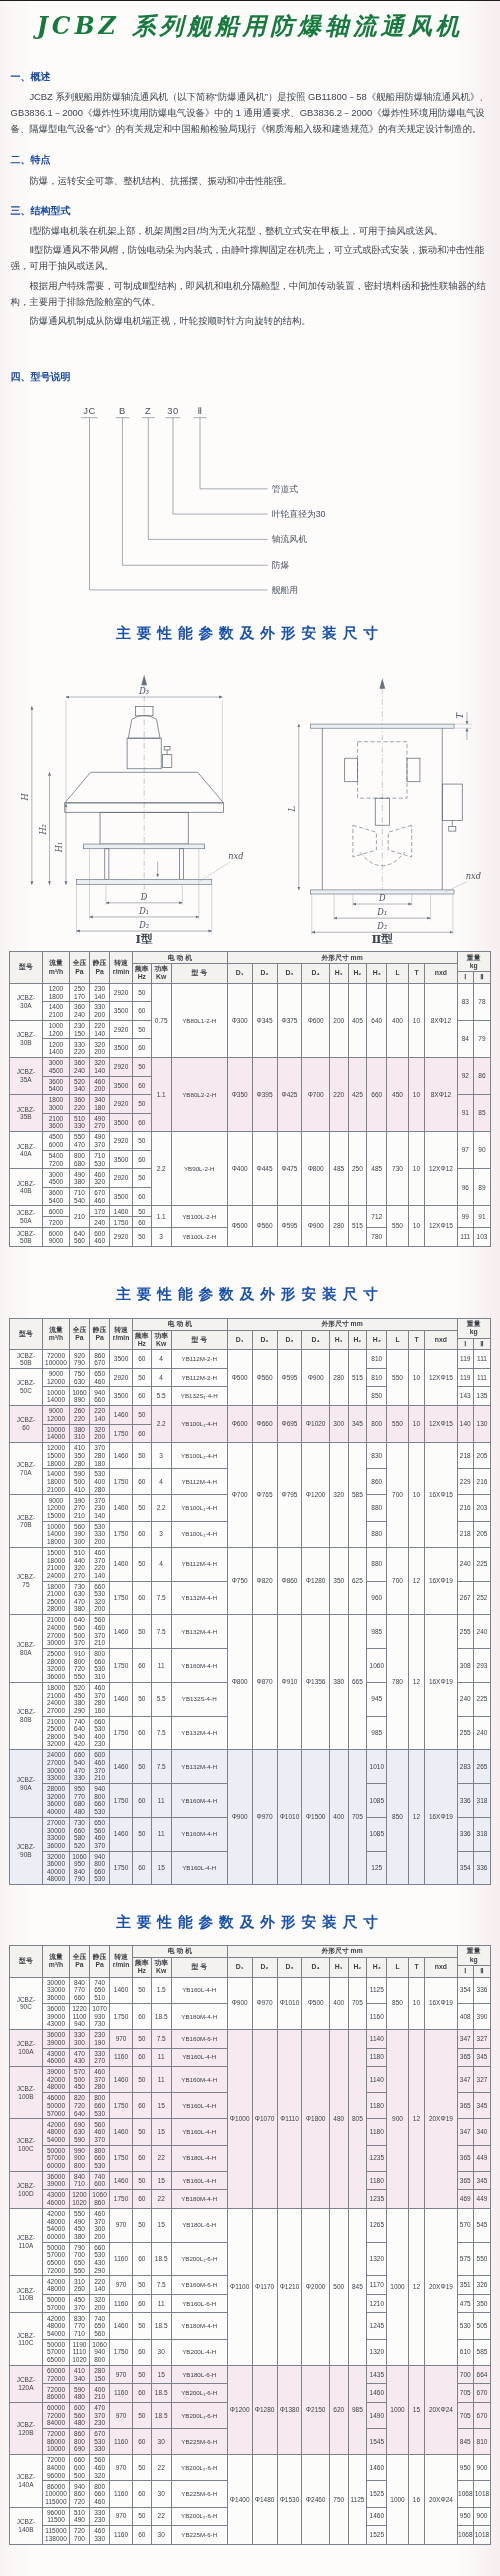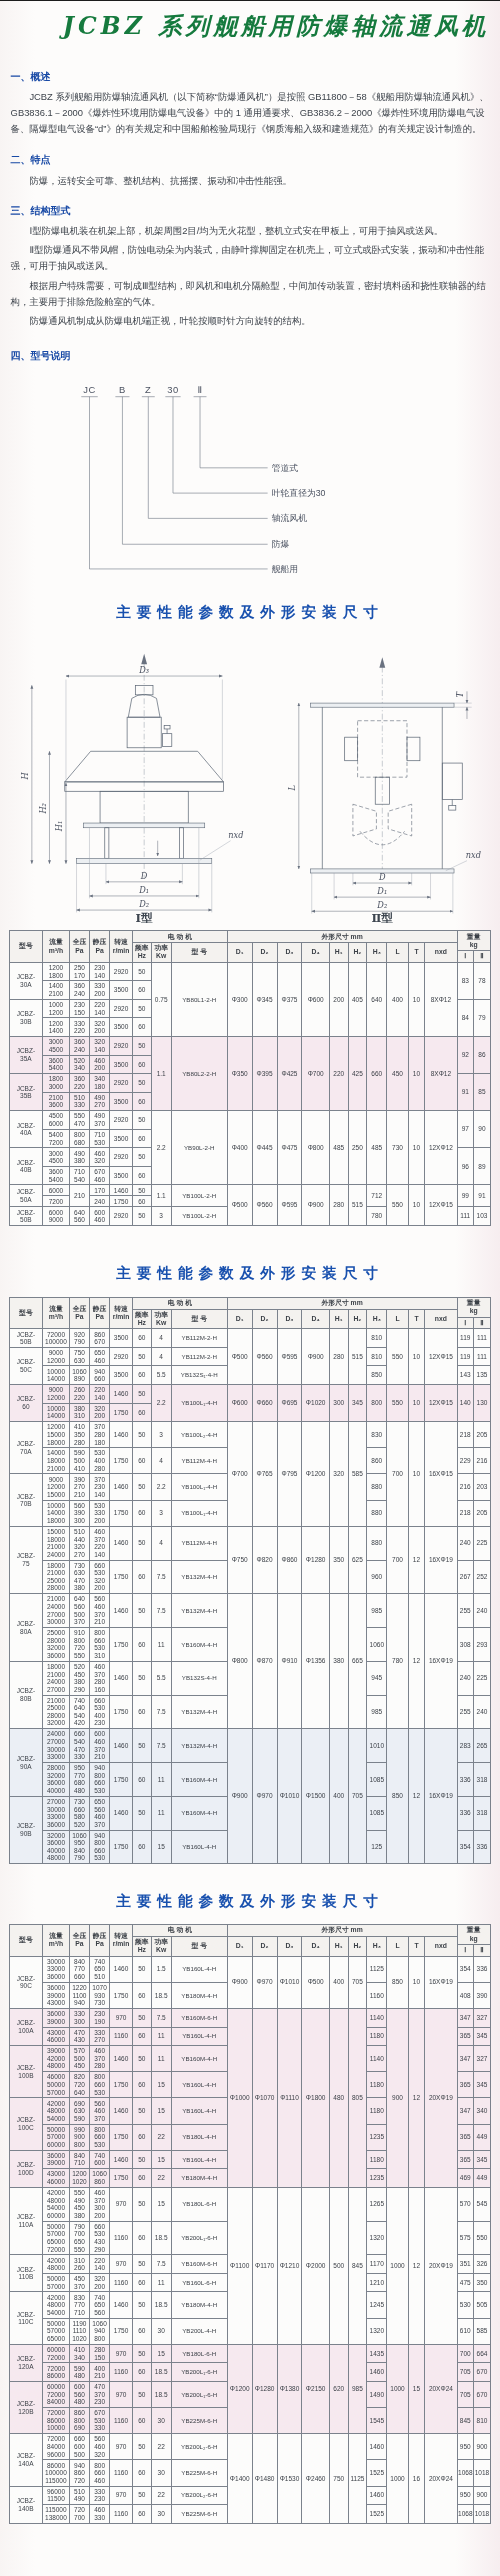--- a/index.html
+++ b/index.html
@@ -1,26 +1,26 @@
 <!DOCTYPE html>
 <html style="font-size:9.4px"><head>
 <meta charset="utf-8">
 <style>
   html,body{margin:0;padding:0;background:#e8e8e8;}
   .page{width:500px;height:2576px;margin:0 auto;box-sizing:border-box;position:relative;
         background:linear-gradient(90deg,#f8f4f3 0%,#fdfcfb 7%,#fdfcfb 91%,#f6edef 100%);
         border-top:1.8px solid #1c1c1c;font-family:"Liberation Sans",sans-serif;color:#3c4148;overflow:hidden;}
   .inner{padding:0 10.6px;}
-  .doc-title{margin:9.4px 0 0;text-align:right;font-family:"DejaVu Serif",serif;font-style:italic;
+  .doc-title{margin:9.4px 0 0;text-align:center;font-family:"DejaVu Serif",serif;font-style:italic;
              font-weight:bold;font-size:23.5px;letter-spacing:4.1px;color:#167a3e;}
   h2.sec{color:#1849a5;font-size:10px;font-weight:bold;margin:0;line-height:17.6px;font-family:"Liberation Sans",sans-serif;}
   #sec-overview{margin-top:26px;}
   #sec-features{margin-top:14px;}
   #sec-structure{margin-top:13px;}
-  #sec-model{margin-top:18px;}
+  #sec-model{margin-top:39px;}
   p.body{font-size:9.4px;line-height:16px;margin:3.5px 0 0;text-indent:2em;color:#3d434b;}
   .perf-heading{margin:0;text-align:center;color:#1850ae;font-size:14.7px;font-weight:bold;letter-spacing:5.9px;}
   #ph1{margin-top:27px;}
   #ph2{margin-top:38px;}
   #ph3{margin-top:28px;}
   svg{display:block;}
   svg .ln{stroke:#6a7280;stroke-width:1;fill:none;}
   svg .shape{stroke:#596472;stroke-width:1.2;fill:none;}
   svg .shf{stroke:#596472;stroke-width:1;fill:#eceff2;}
   svg .dash{stroke:#596472;stroke-width:1;fill:none;stroke-dasharray:7 4;}

